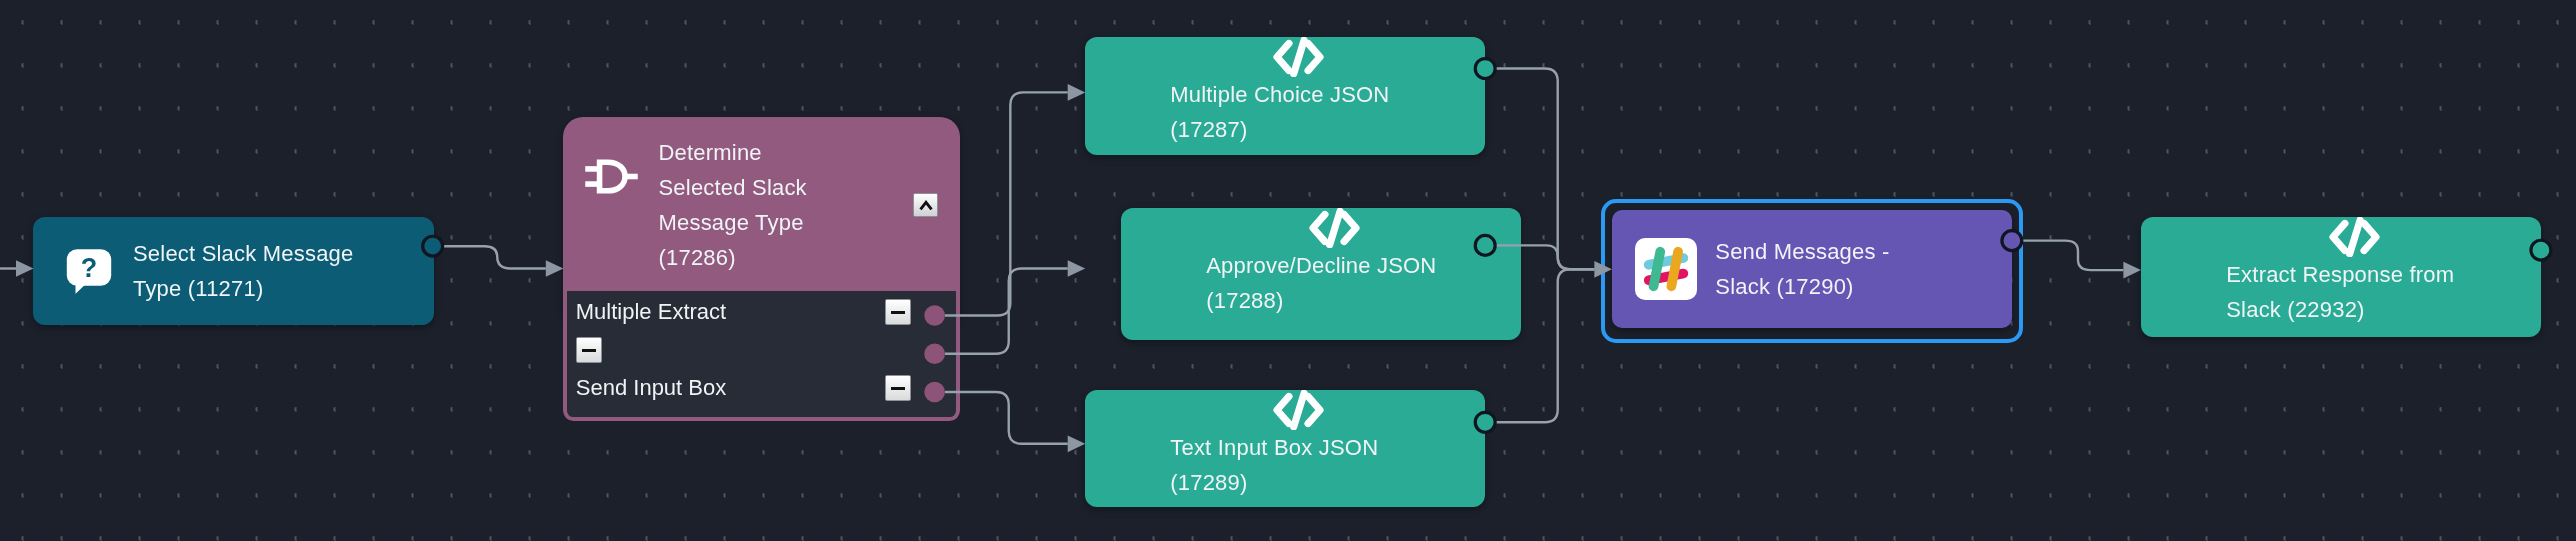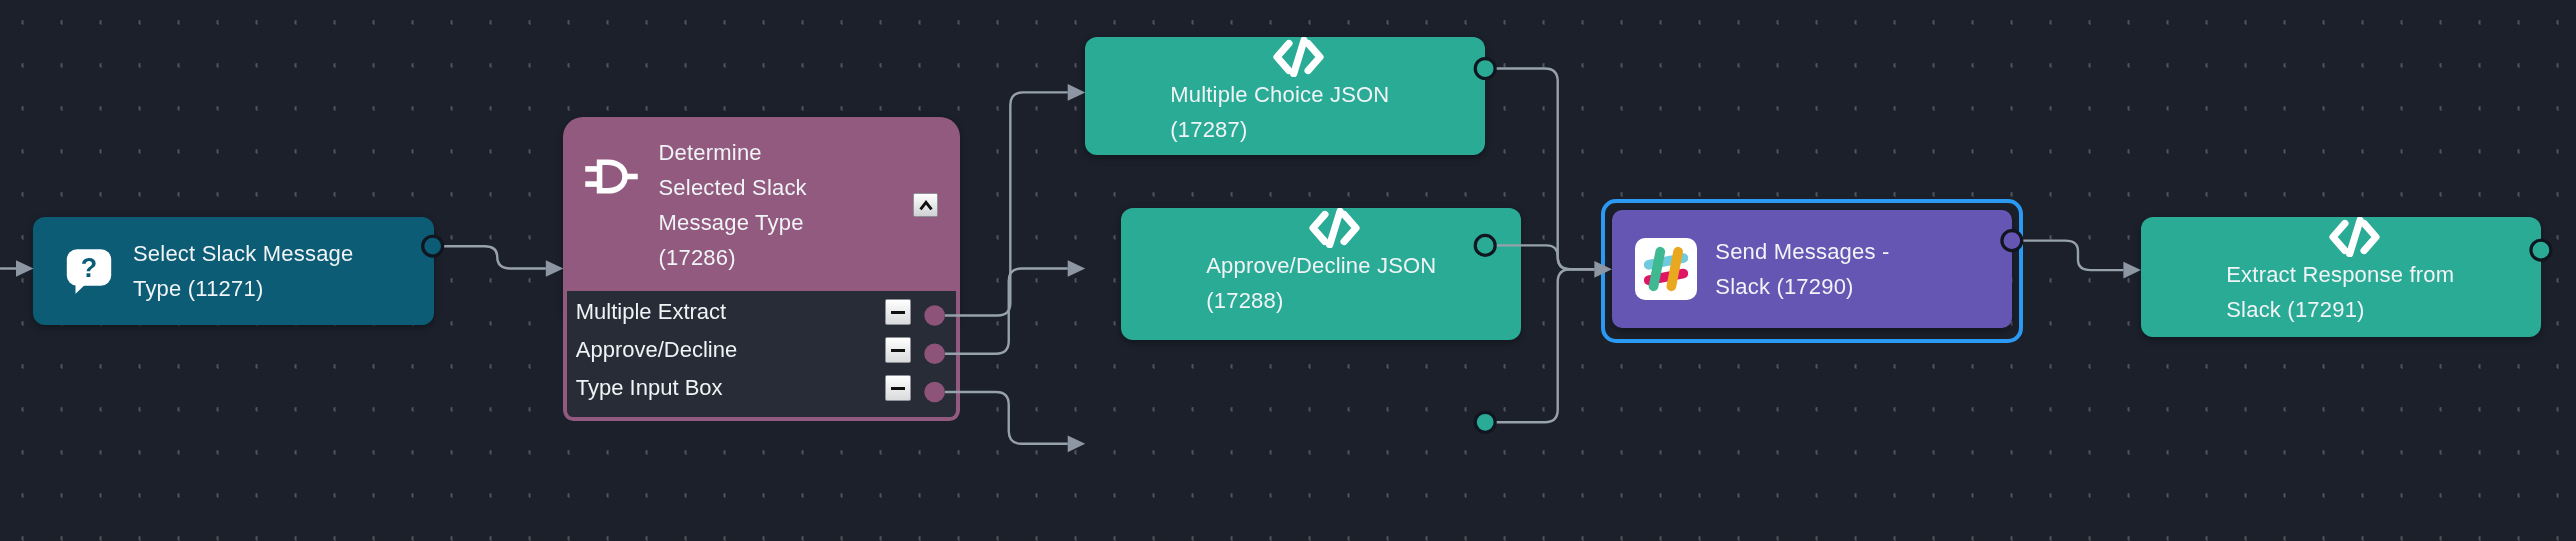--- a/index.html
+++ b/index.html
@@ -82,27 +82,26 @@
       </span>
     </button>
     <div class="dbody">
       <div class="orow">
         <span class="olabel">Multiple Extract</span>
         <button class="minusbtn">
           <span class="minus-glyph"></span>
         </button>
       </div>
       <div class="orow">
-        <span class="olabel">Approve/Decline</span>
         <button class="minusbtn">
           <span class="minus-glyph"></span>
         </button>
       </div>
       <div class="orow">
-        <span class="olabel">Type Input Box</span>
+        <span class="olabel">Send Input Box</span>
         <button class="minusbtn">
           <span class="minus-glyph"></span>
         </button>
       </div>
     </div>
   </div>
 
   <div class="node green" style="left:1085px;top:37px;width:400px;height:118px;">
     <span class="nicon" style="margin-left:27px;">
       <svg width="51" height="40" viewBox="0 0 64 50">
@@ -118,20 +117,30 @@
     <span class="nicon" style="margin-left:27px;">
       <svg width="51" height="40" viewBox="0 0 64 50">
         <polyline points="20,8 5,25 20,42" fill="none" stroke="#ffffff" stroke-width="9" stroke-linecap="round" stroke-linejoin="round"></polyline>
         <line x1="39" y1="4" x2="26" y2="46" stroke="#ffffff" stroke-width="9" stroke-linecap="round"></line>
         <polyline points="44,8 59,25 44,42" fill="none" stroke="#ffffff" stroke-width="9" stroke-linecap="round" stroke-linejoin="round"></polyline>
       </svg>
     </span>
     <span class="ntitle" style="margin-left:25.5px;width:255px;">Approve/Decline JSON (17288)</span>
   </div>
 
+  <div class="node green" style="left:1085px;top:390px;width:400px;height:117px;">
+    <span class="nicon" style="margin-left:27px;">
+      <svg width="51" height="40" viewBox="0 0 64 50">
+        <polyline points="20,8 5,25 20,42" fill="none" stroke="#ffffff" stroke-width="9" stroke-linecap="round" stroke-linejoin="round"></polyline>
+        <line x1="39" y1="4" x2="26" y2="46" stroke="#ffffff" stroke-width="9" stroke-linecap="round"></line>
+        <polyline points="44,8 59,25 44,42" fill="none" stroke="#ffffff" stroke-width="9" stroke-linecap="round" stroke-linejoin="round"></polyline>
+      </svg>
+    </span>
+    <span class="ntitle" style="margin-left:25.5px;width:255px;">Text Input Box JSON (17289)</span>
+  </div>
 
   <div class="sel-ring"></div>
   <div class="node purple" style="left:1612px;top:210px;width:400px;height:118px;border-radius:10px;">
     <span class="nicon" style="margin-left:23px;">
       <svg width="62" height="62" viewBox="0 0 80 80">
         <rect x="0" y="0" width="80" height="80" rx="13" fill="#ffffff"></rect>
         <g style="mix-blend-mode:multiply;">
           <rect x="11" y="24" width="58" height="12.5" rx="6.2" fill="#6ecadc" transform="rotate(-11 40 30)"></rect>
           <rect x="11" y="44" width="58" height="12.5" rx="6.2" fill="#e01563" transform="rotate(-11 40 50)"></rect>
           <rect x="22" y="11" width="12.5" height="58" rx="6.2" fill="#3eb991" transform="rotate(11 28 40)"></rect>
@@ -143,21 +152,21 @@
   </div>
 
   <div class="node green" style="left:2141px;top:217px;width:400px;height:120px;">
     <span class="nicon" style="margin-left:27px;">
       <svg width="51" height="40" viewBox="0 0 64 50">
         <polyline points="20,8 5,25 20,42" fill="none" stroke="#ffffff" stroke-width="9" stroke-linecap="round" stroke-linejoin="round"></polyline>
         <line x1="39" y1="4" x2="26" y2="46" stroke="#ffffff" stroke-width="9" stroke-linecap="round"></line>
         <polyline points="44,8 59,25 44,42" fill="none" stroke="#ffffff" stroke-width="9" stroke-linecap="round" stroke-linejoin="round"></polyline>
       </svg>
     </span>
-    <span class="ntitle" style="margin-left:25.5px;width:255px;">Extract Response from Slack (17291)</span>
+    <span class="ntitle" style="margin-left:25.5px;width:255px;">Extract Response from Slack (22932)</span>
   </div>
 
   <svg id="edges" width="2576" height="541" viewBox="0 0 3233 679">
     <g stroke="#97a1ac" stroke-width="3" fill="none">
       <path d="M 0 337 H 20"></path>
       <path d="M 556 309 H 608 Q 624 309 624 322 Q 624 337 640 337 H 685"></path>
       <path d="M 1186 396 H 1252 Q 1268 396 1268 380 V 132 Q 1268 116 1284 116 H 1340"></path>
       <path d="M 1186 444 H 1250 Q 1266 444 1266 428 V 353 Q 1266 337 1282 337 H 1340"></path>
       <path d="M 1186 492 H 1250 Q 1266 492 1266 508 V 541 Q 1266 557 1282 557 H 1340"></path>
       <path d="M 1877 86 H 1939 Q 1955 86 1955 102 V 322 Q 1955 338 1971 338 H 2001"></path>

